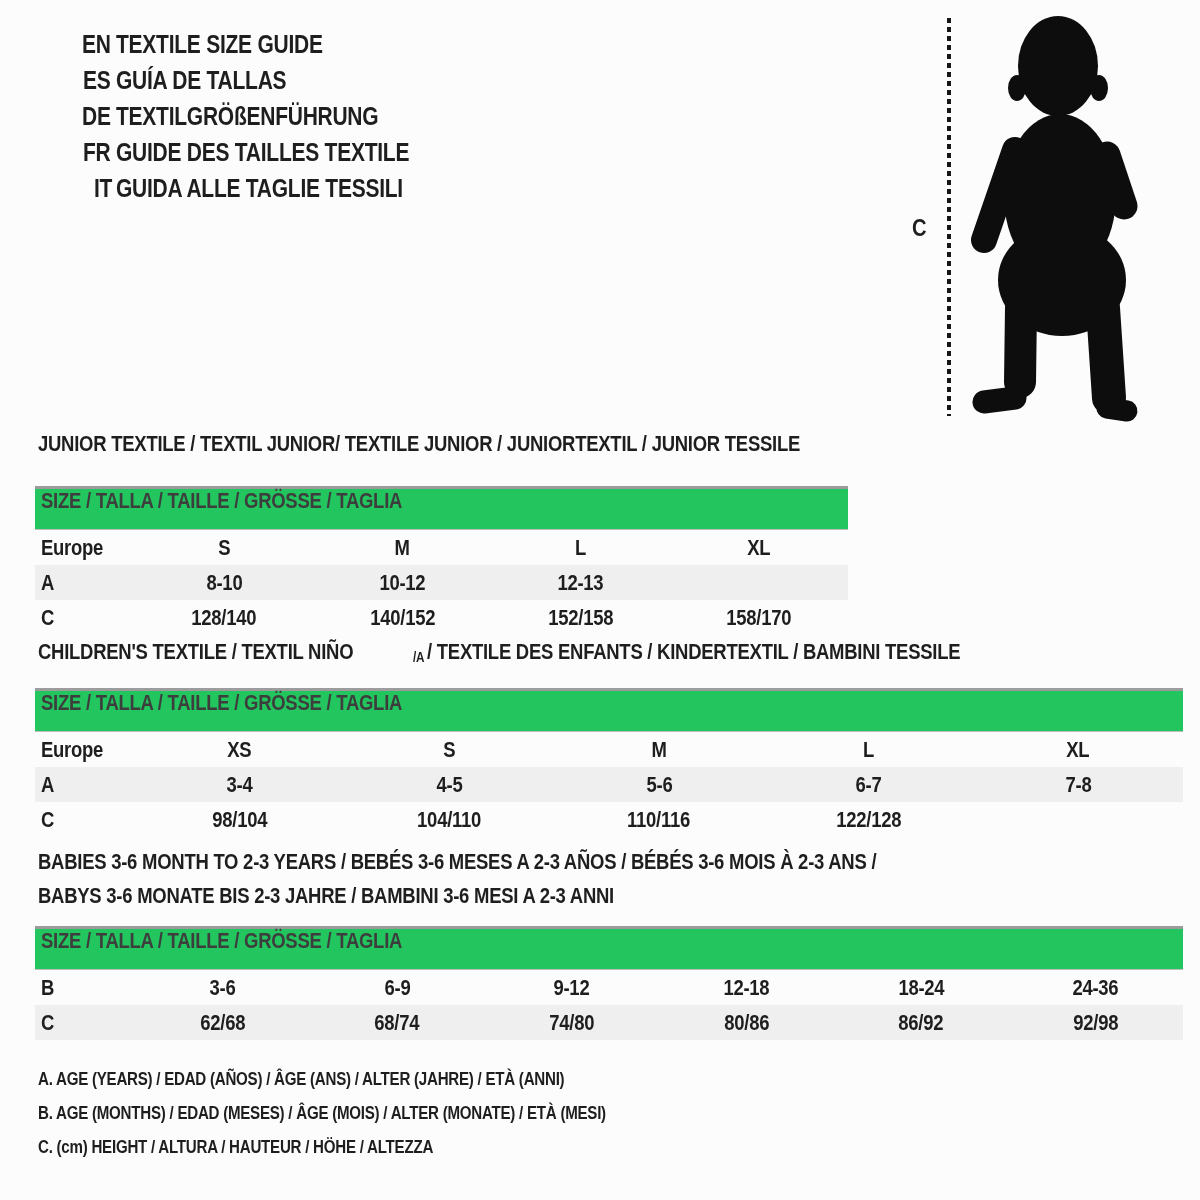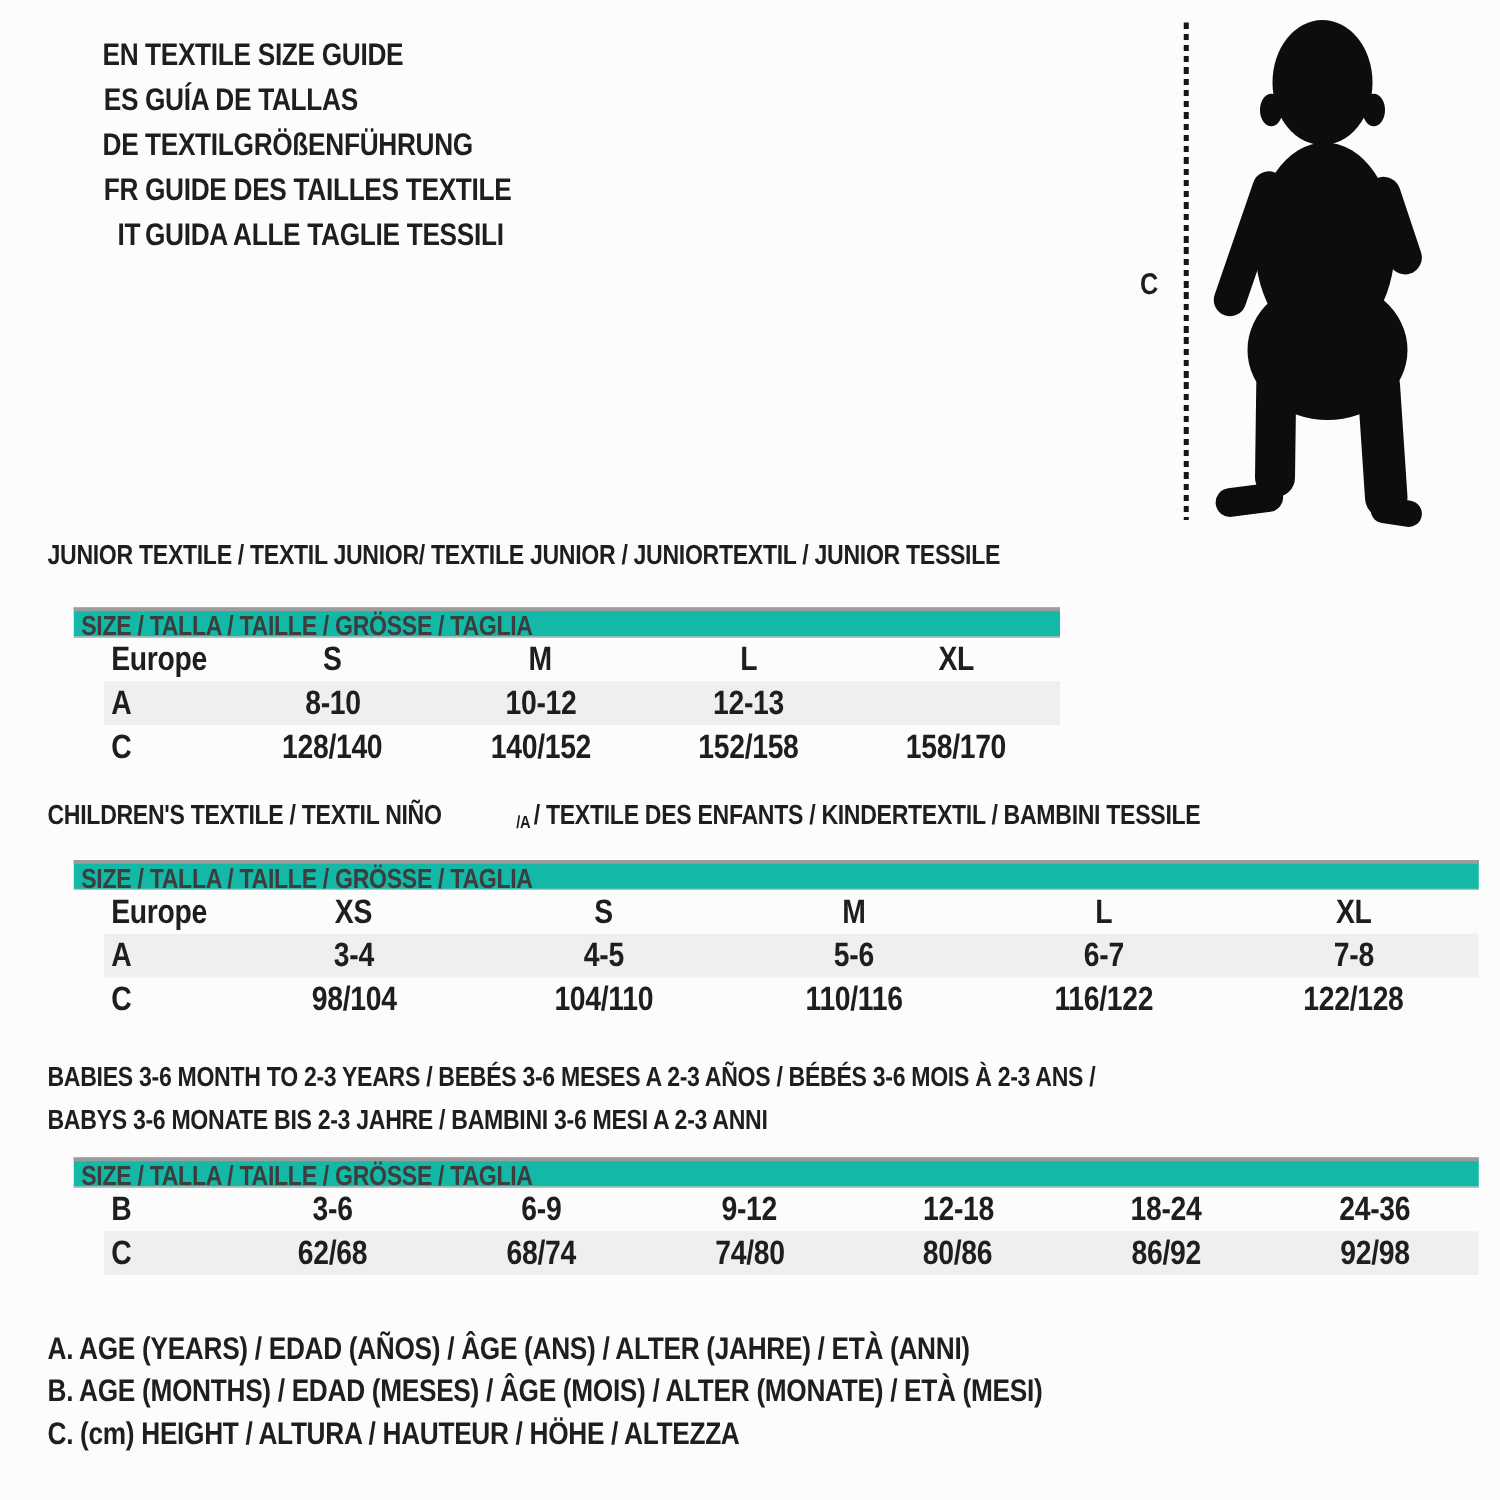--- a/index.html
+++ b/index.html
@@ -24,37 +24,37 @@
   .c-label { position:absolute; left:912px; top:214px; font-size:24px; }
   .baby-svg { position:absolute; left:957px; top:8px; }
 
   
   .sec-title { position:absolute; left:38px; font-size:22px; line-height:28px; font-weight:bold; display:flex; align-items:baseline; }
   .sec-title .sub { font-size:14px; transform:translateY(3px) scaleX(0.84); transform-origin:left center; display:inline-block; letter-spacing:-0.3px; }
 
   
   .size-table { position:absolute; left:35px; }
   .size-table .bar {
-    height:24px; line-height:24px; background:#14b8a6;
+    height:44px; line-height:24px; background:#22c55e;
     border-top:3px solid #9c9c9c; border-bottom:1px solid #bdbdbd;
-    padding-left:6px; font-size:22px; color:#3d3d3d;margin-left:24px;
+    padding-left:6px; font-size:22px; color:#3d3d3d;
   }
-  .trow { display:grid; height:35px; line-height:35px; font-size:27px;margin-left:48px; }
+  .trow { display:grid; height:35px; line-height:35px; font-size:22px; }
   .cols5 { grid-template-columns:100px repeat(4,1fr); }
   .cols6 { grid-template-columns:100px repeat(5,1fr); }
   .cols7 { grid-template-columns:100px repeat(6,1fr); }
   .trow.shade { background:#efefef; }
   .cell { text-align:center; overflow:visible; }
   .cell > .cond { transform-origin:center; }
   .cell.rowlabel { text-align:left; padding-left:6px; }
   .cell.rowlabel > .cond { transform-origin:left center; }
 
   
   .legend { position:absolute; left:38px; top:1062px; }
-  .legend-line { height:34px; line-height:34px; font-size:25px; }
+  .legend-line { height:34px; line-height:34px; font-size:18px; }
 </style>
 </head>
 <body>
 
 <div class="page">
 
   <div class="lang-list">
     <div class="lang-row">
       <span class="lang-code"><span class="cond">EN</span></span>
       <span class="cond">TEXTILE SIZE GUIDE</span>
@@ -154,21 +154,20 @@
       <div class="cell"><span class="cond">4-5</span></div>
       <div class="cell"><span class="cond">5-6</span></div>
       <div class="cell"><span class="cond">6-7</span></div>
       <div class="cell"><span class="cond">7-8</span></div>
     </div>
     <div class="trow cols6">
       <div class="cell rowlabel"><span class="cond">C</span></div>
       <div class="cell"><span class="cond">98/104</span></div>
       <div class="cell"><span class="cond">104/110</span></div>
       <div class="cell"><span class="cond">110/116</span></div>
-      <div class="cell"><span class="cond">116/122</span></div>
       <div class="cell"><span class="cond">122/128</span></div>
     </div>
   </div>
 
   <h2 class="sec-title" style="top:848px;">
     <span class="cond">BABIES 3-6 MONTH TO 2-3 YEARS / BEBÉS 3-6 MESES A 2-3 AÑOS / BÉBÉS 3-6 MOIS À 2-3 ANS /</span>
   </h2>
   <h2 class="sec-title" style="top:882px;">
     <span class="cond">BABYS 3-6 MONATE BIS 2-3 JAHRE / BAMBINI 3-6 MESI A 2-3 ANNI</span>
   </h2>

